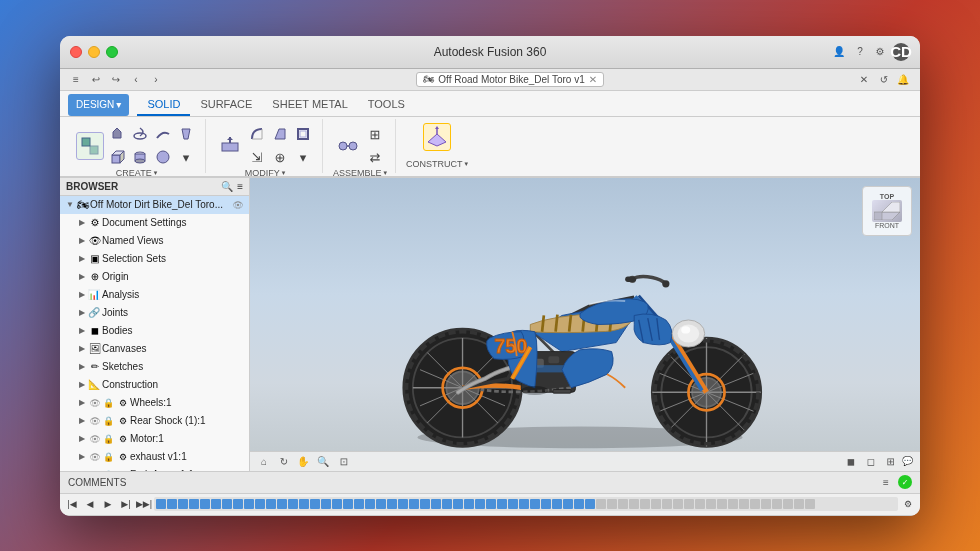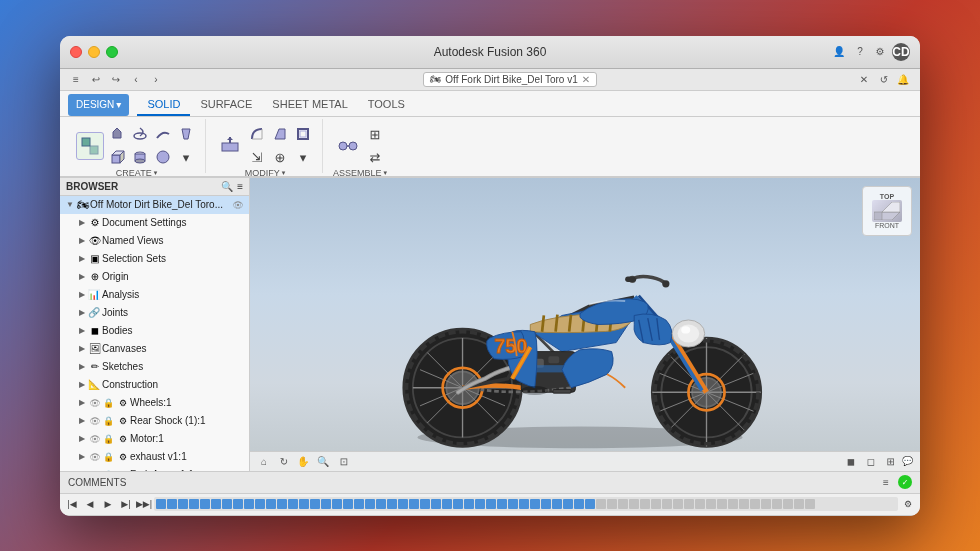--- a/index.html
+++ b/index.html
@@ -390,36 +390,36 @@
     <div class="traffic-lights">
       <div class="tl tl-red"></div>
       <div class="tl tl-yellow"></div>
       <div class="tl tl-green"></div>
     </div>
     <div class="title-bar-title">Autodesk Fusion 360</div>
     <div style="margin-left:auto;display:flex;gap:4px;align-items:center;">
       <div class="icon-btn-sm">👤</div>
       <div class="icon-btn-sm">?</div>
       <div class="icon-btn-sm">⚙</div>
-      <div style="background:#555;color:#fff;border-radius:50%;width:18px;height:18px;display:flex;align-items:center;justify-content:center;font-size:12px;font-weight:bold;">CD</div>
+      <div style="background:#555;color:#fff;border-radius:50%;width:18px;height:18px;display:flex;align-items:center;justify-content:center;font-size:15px;font-weight:bold;">CD</div>
     </div>
   </div>
 
   <div class="file-bar">
     <div class="file-bar-left">
       <div class="icon-btn-sm">≡</div>
       <div class="icon-btn-sm">↩</div>
       <div class="icon-btn-sm">↪</div>
       <div class="icon-btn-sm">‹</div>
       <div class="icon-btn-sm">›</div>
     </div>
     <div class="file-bar-center">
       <div class="file-tab">
         <span style="font-size:9px;">🏍</span>
-        <span>Off Fork Dirt Bike_Del Toro v1</span>
+        <span>Off Road Motor Bike_Del Toro v1</span>
         <span style="color:#888;">✕</span>
       </div>
     </div>
     <div class="file-bar-right">
       <div class="icon-btn-sm">✕</div>
       <div class="icon-btn-sm">↺</div>
       <div class="icon-btn-sm">🔔</div>
     </div>
   </div>
 
@@ -563,20 +563,35 @@
             <div class="ribbon-icon">⊞</div>
             <div class="ribbon-icon">⇄</div>
           </div>
         </div>
         <div class="ribbon-label">
           <span>ASSEMBLE</span>
           <span class="arrow">▾</span>
         </div>
       </div>
 
+      <div class="ribbon-section">
+        <div class="ribbon-icons">
+          <div class="ribbon-icon large ribbon-icon-highlight">
+            <svg width="22" height="22" viewBox="0 0 22 22">
+              <polygon points="2,16 11,8 20,16 11,20" fill="#c8b8f8" stroke="#7755bb" stroke-width="1"></polygon>
+              <line x1="11" y1="3" x2="11" y2="8" stroke="#7755bb" stroke-width="1.5"></line>
+              <polygon points="9,3 11,0 13,3" fill="#7755bb"></polygon>
+            </svg>
+          </div>
+        </div>
+        <div class="ribbon-label">
+          <span>CONSTRUCT</span>
+          <span class="arrow">▾</span>
+        </div>
+      </div>
 
 
 
 
     </div>
   </div>
 
   <div class="main-content">
 
     <div class="sidebar">

